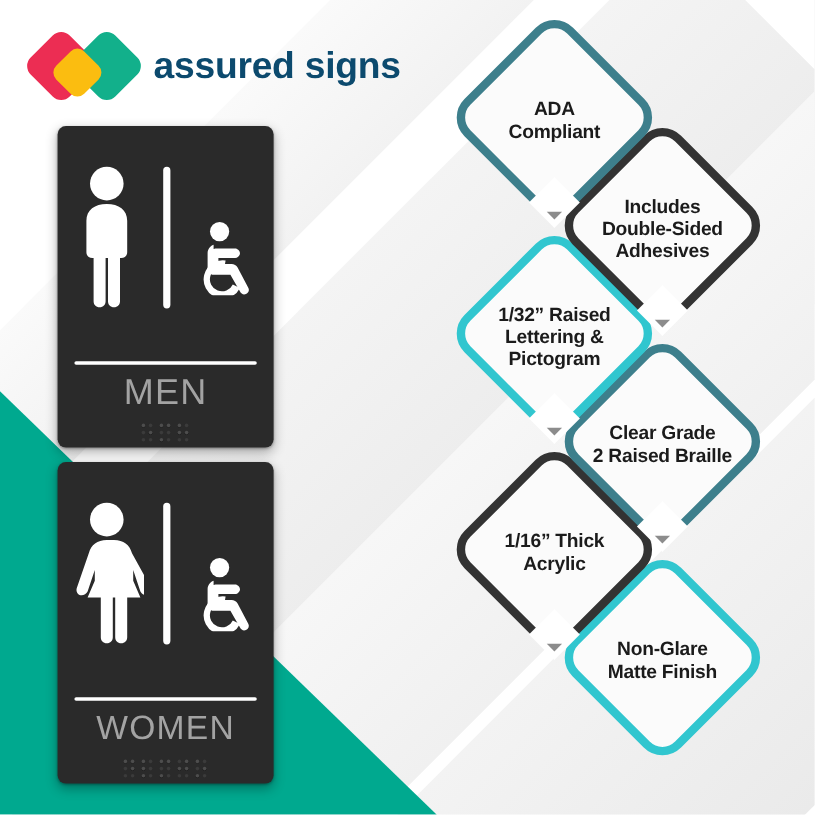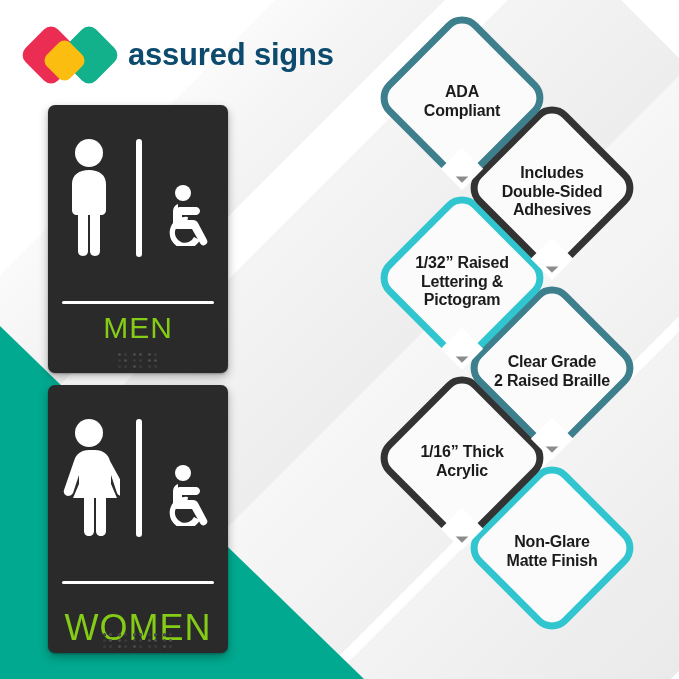--- a/index.html
+++ b/index.html
@@ -108,24 +108,24 @@
     margin:0 14px;
   }
   .picto-wheel{position:relative;width:62px;height:62px;margin-top:34px;}
 
   .rule{
     position:absolute;left:14px;right:14px;top:196px;
     height:3px;background:#ffffff;border-radius:2px;
   }
   .sign-label{
     position:absolute;left:0;right:0;top:206px;
-    text-align:center;color:#84cc16;
+    text-align:center;color:#a3a3a3;
     font-size:30px;letter-spacing:1px;font-weight:400;
   }
-  .sign-women .sign-label{font-size:36px;margin-top:16px;}
+  .sign-women .sign-label{font-size:28px;}
   .braille{
     position:absolute;left:0;right:0;top:248px;
     display:flex;justify-content:center;gap:5px;
   }
   .br-cell{display:grid;grid-template-columns:repeat(2,4px);grid-template-rows:repeat(3,4px);gap:2px;}
   .br-dot{width:3.2px;height:3.2px;border-radius:50%;background:#3b3b3b;}
   .br-dot.on{background:#4d4d4d;box-shadow:0 .5px 0 #1c1c1c;}
 
   
   .badge{

